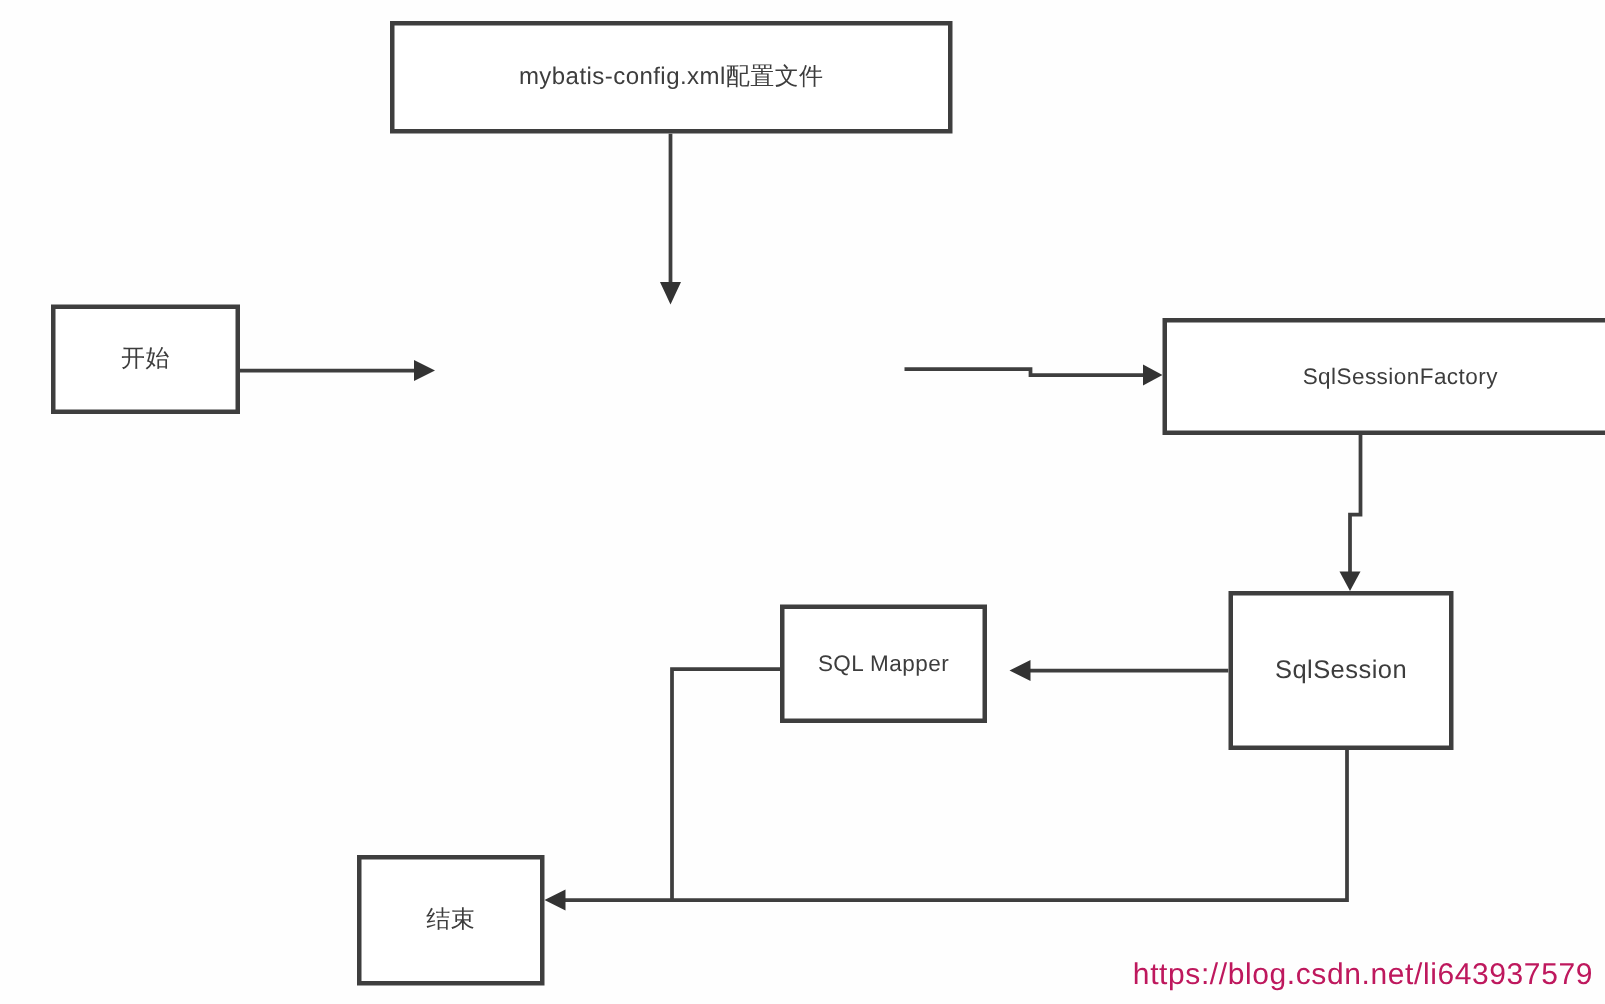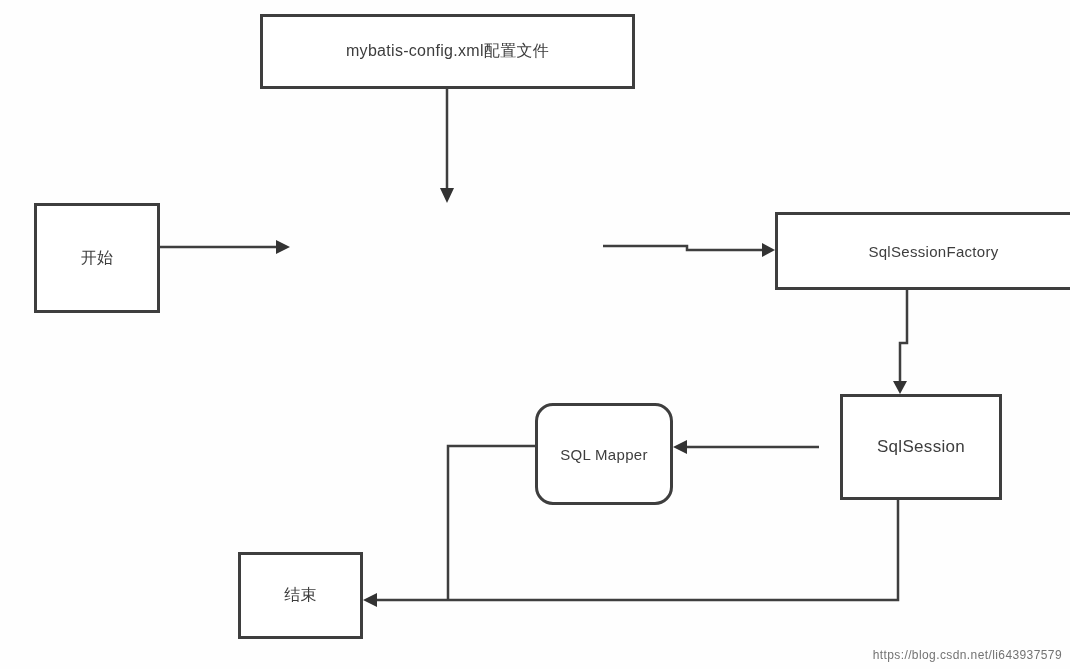--- a/index.html
+++ b/index.html
@@ -24,32 +24,32 @@
     border: 3px solid #3e3e3e;
     display: flex;
     align-items: center;
     justify-content: center;
     color: #3d3d3d;
     font-size: 15px;
     letter-spacing: 0.3px;
     white-space: nowrap;
   }
   .node-config  { left: 260px; top: 14px;  width: 375px; height: 75px;  font-size: 16px; }
-  .node-start   { left: 34px;  top: 203px; width: 126px; height: 110px;  font-size: 16px; }
+  .node-start   { left: 34px;  top: 203px; width: 126px; height: 73px;  font-size: 16px; }
   .node-builder { left: 290px; top: 203px; width: 313px; height: 88px;  font-size: 16px; }
   .node-factory { left: 775px; top: 212px; width: 317px; height: 78px;  font-size: 15px; }
-  .node-session { left: 840px; top: 394px; width: 162px; height: 106px; font-size: 17px; }
-  .node-mapper  { left: 535px; top: 403px; width: 138px; height: 102px;  font-size: 15px; border-radius: 18px; }
-  .node-end     { left: 238px; top: 552px; width: 125px; height: 87px;  font-size: 16px; }
+  .node-session { left: 819px; top: 394px; width: 150px; height: 106px; font-size: 17px; }
+  .node-mapper  { left: 520px; top: 403px; width: 138px; height: 79px;  font-size: 15px; }
+  .node-end     { left: 238px; top: 570px; width: 125px; height: 87px;  font-size: 16px; }
   .watermark {
     position: absolute;
     right: 8px;
     bottom: 7px;
-    color: #737373;
-    font-size: 12px;
+    color: #be185d;
+    font-size: 20px;
     letter-spacing: 0.4px;
     text-align: right;
   }
   .edge-line { fill: none; stroke: #3e3e3e; stroke-width: 2.5; }
   .edge-head { fill: #333333; stroke: none; }
 </style>
 </head>
 <body>
 
 <div class="canvas">

